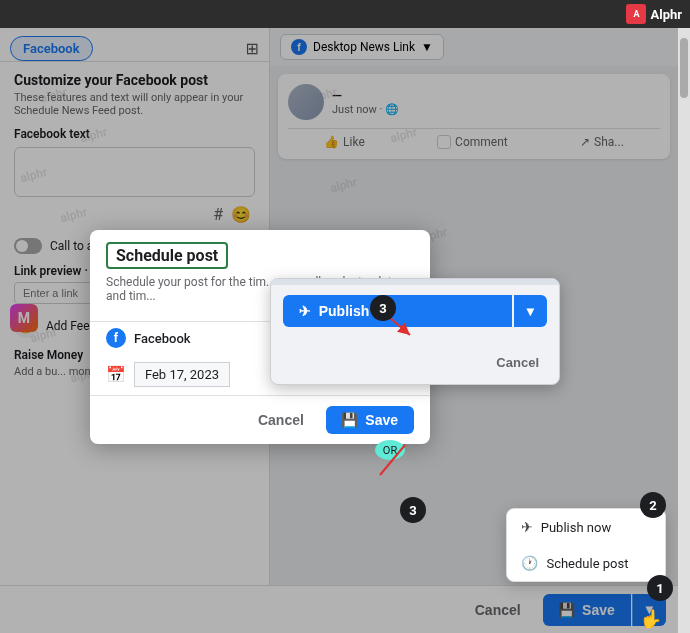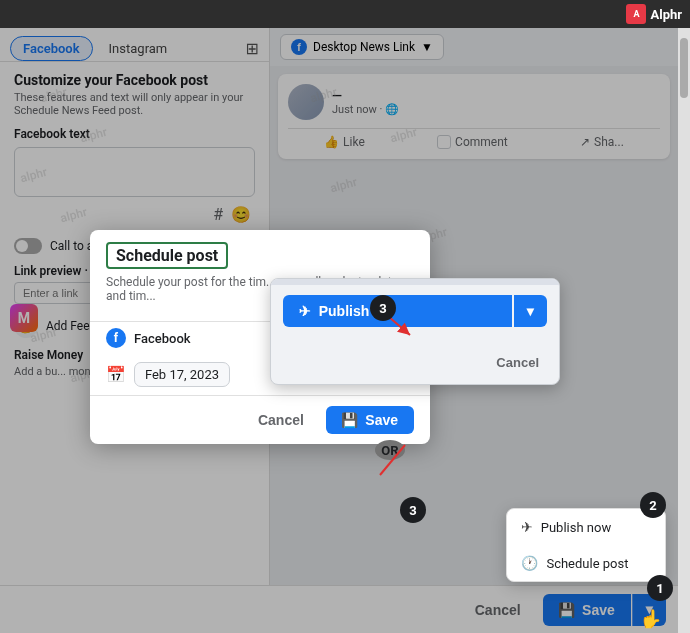--- a/index.html
+++ b/index.html
@@ -400,21 +400,21 @@
       padding: 8px 16px;
     }
     .cal-icon {
       font-size: 16px;
       color: #555;
     }
     .date-value {
       font-size: 13px;
       color: #1c1e21;
       border: 1px solid #ccd0d5;
-      border-radius: 7px;
+      border-radius: 0;
       padding: 4px 10px;
       background: #f7f8fa;
     }
     .active-times-row {
       padding: 6px 16px;
       border-top: 1px solid #e0e0e0;
     }
     .active-times-label {
       font-size: 12px;
       font-weight: 600;
@@ -642,24 +642,24 @@
     
     .arrow-svg {
       position: absolute;
       z-index: 55;
       pointer-events: none;
     }
 
     
     .or-text {
       position: absolute;
-      font-size: 13px;
-      font-weight: 700;
-      color: #1c1e21;
-      background: #737373;
+      font-size: 11px;
+      font-weight: 400;
+      color: #1c1e21;
+      background: #5eead4;
       border-radius: 50%;
       width: 30px;
       height: 20px;
       display: flex;
       align-items: center;
       justify-content: center;
       z-index: 55;
     }
 
     
@@ -681,21 +681,20 @@
     <div class="alphr-logo-icon">
       <span>A</span>
     </div>
     <span>Alphr</span>
   </div>
 </div>
 
 <div class="left-panel">
   <div class="tabs">
     <div class="tab-facebook">Facebook</div>
-    <div class="tab-instagram">Instagram</div>
     <div class="tab-icon">⊞</div>
   </div>
   <div class="left-content">
     <div class="customize-title">Customize your Facebook post</div>
     <div class="customize-subtitle">These features and text will only appear in your Schedule News Feed post.</div>
     <div class="section-label">Facebook text</div>
     <div class="text-area-box"></div>
     <div class="text-area-tools">
       <span class="tool-icon">#</span>
       <span class="tool-icon">😊</span>

